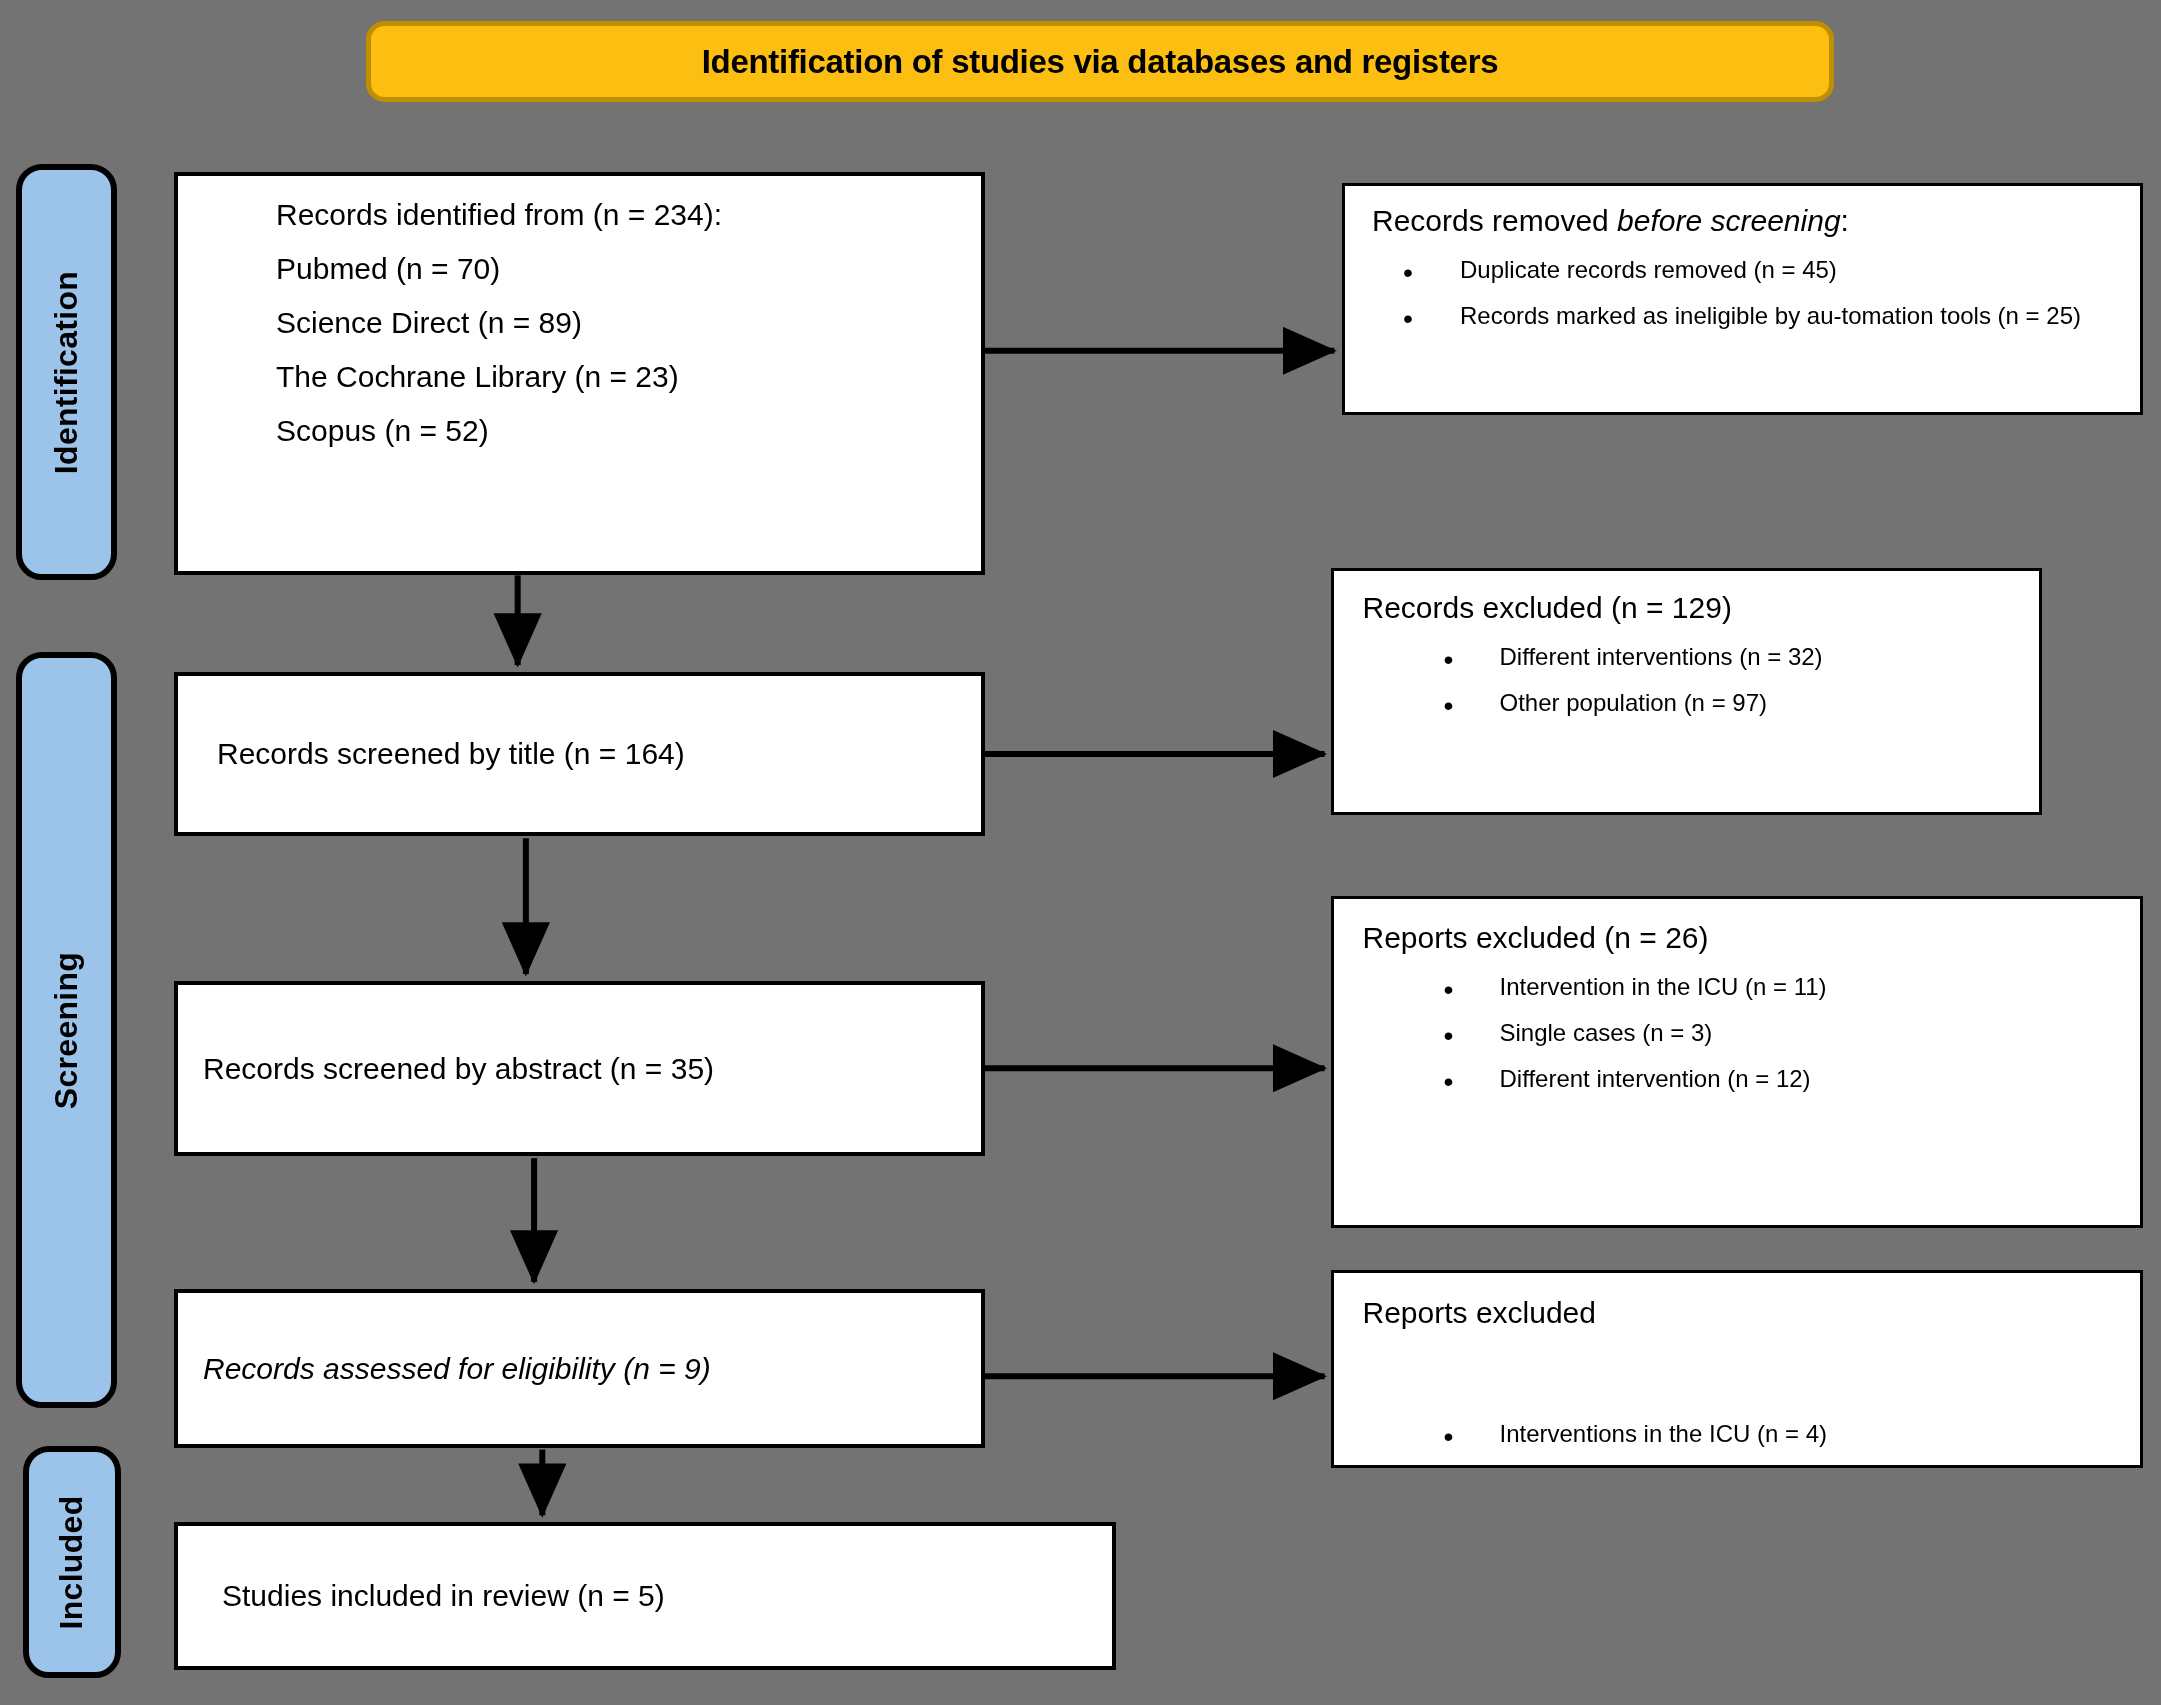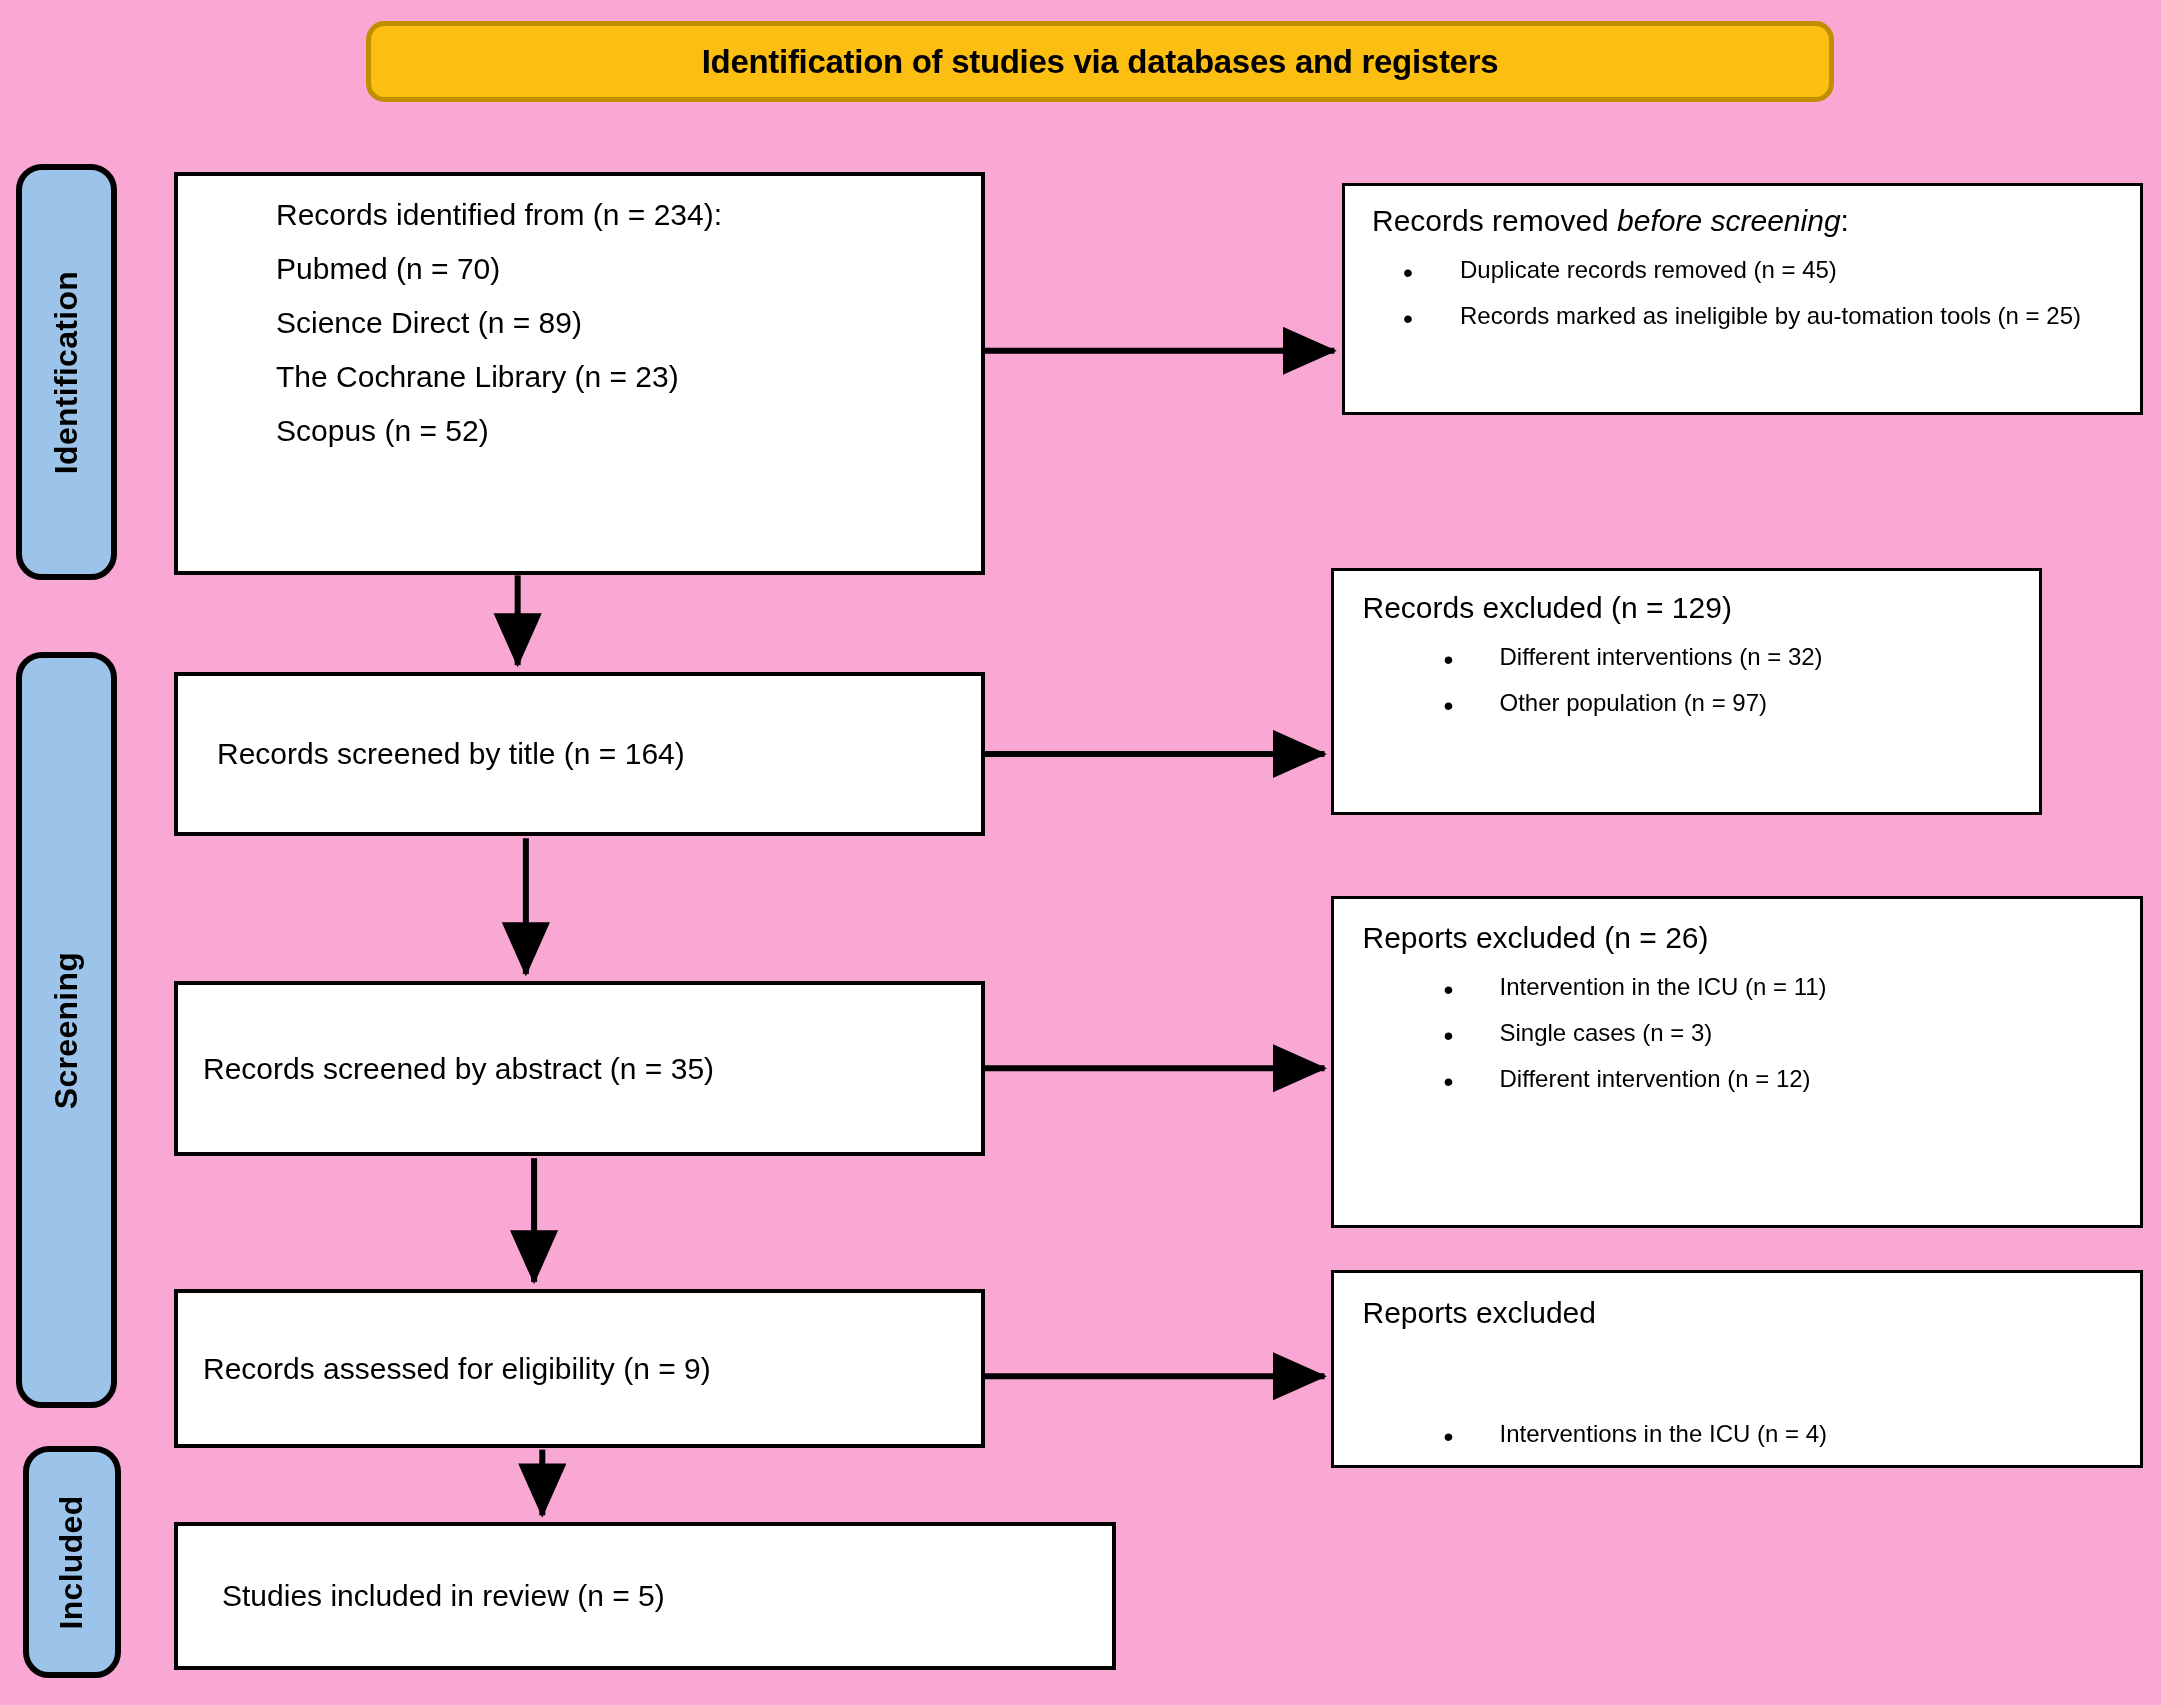--- a/index.html
+++ b/index.html
@@ -7,21 +7,21 @@
     padding: 0;
     background: #ffffff;
   }
   body {
     font-family: "Liberation Sans", sans-serif;
   }
   #stage {
     position: relative;
     width: 2161px;
     height: 1705px;
-    background: #f9a8d4;
+    background: #737373;
     overflow: hidden;
   }
 
   
   .header-banner {
     position: absolute;
     left: 366px;
     top: 21px;
     width: 1468px;
     height: 81px;
@@ -96,20 +96,21 @@
     left: 174px; top: 672px; width: 811px; height: 164px;
     padding-left: 39px;
   }
   #box-screened-abstract {
     left: 174px; top: 981px; width: 811px; height: 175px;
     padding-left: 25px;
   }
   #box-eligibility {
     left: 174px; top: 1289px; width: 811px; height: 159px;
     padding-left: 25px;
+    font-style: italic;
   }
   #box-included {
     left: 174px; top: 1522px; width: 942px; height: 148px;
     padding-left: 44px;
   }
 
   
   #box-removed {
     left: 1342px; top: 183px; width: 801px; height: 232px;
     padding: 20px 18.6px 16.4px 27px;

